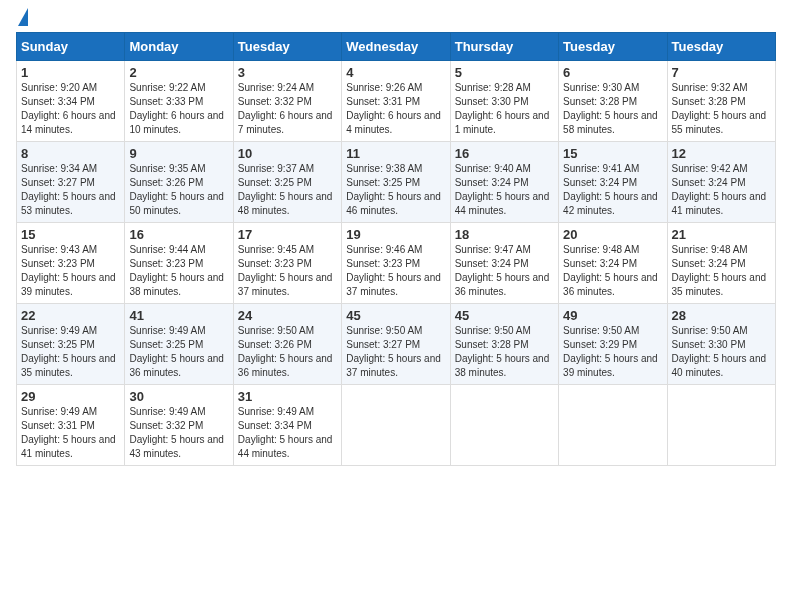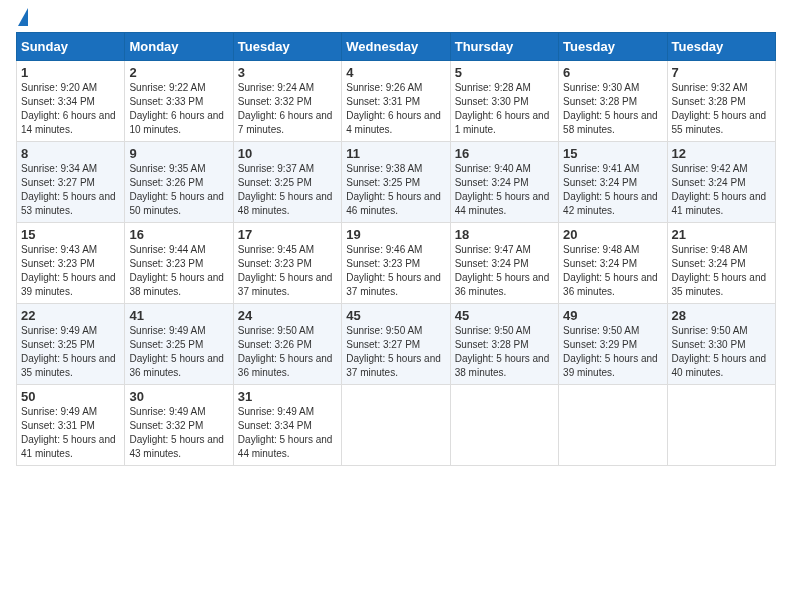--- a/index.html
+++ b/index.html
@@ -165,21 +165,21 @@
         <tr>
           <td><span class="day-number">22</span><span class="day-info">Sunrise: 9:49 AM<br>Sunset: 3:25 PM<br>Daylight: 5 hours and 35 minutes.</span></td>
           <td><span class="day-number">41</span><span class="day-info">Sunrise: 9:49 AM<br>Sunset: 3:25 PM<br>Daylight: 5 hours and 36 minutes.</span></td>
           <td><span class="day-number">24</span><span class="day-info">Sunrise: 9:50 AM<br>Sunset: 3:26 PM<br>Daylight: 5 hours and 36 minutes.</span></td>
           <td><span class="day-number">45</span><span class="day-info">Sunrise: 9:50 AM<br>Sunset: 3:27 PM<br>Daylight: 5 hours and 37 minutes.</span></td>
           <td><span class="day-number">45</span><span class="day-info">Sunrise: 9:50 AM<br>Sunset: 3:28 PM<br>Daylight: 5 hours and 38 minutes.</span></td>
           <td><span class="day-number">49</span><span class="day-info">Sunrise: 9:50 AM<br>Sunset: 3:29 PM<br>Daylight: 5 hours and 39 minutes.</span></td>
           <td><span class="day-number">28</span><span class="day-info">Sunrise: 9:50 AM<br>Sunset: 3:30 PM<br>Daylight: 5 hours and 40 minutes.</span></td>
         </tr>
         <tr>
-          <td><span class="day-number">50</span><span class="day-info">Sunrise: 9:49 AM<br>Sunset: 3:31 PM<br>Daylight: 5 hours and 41 minutes.</span></td>
+          <td><span class="day-number">29</span><span class="day-info">Sunrise: 9:49 AM<br>Sunset: 3:31 PM<br>Daylight: 5 hours and 41 minutes.</span></td>
           <td><span class="day-number">30</span><span class="day-info">Sunrise: 9:49 AM<br>Sunset: 3:32 PM<br>Daylight: 5 hours and 43 minutes.</span></td>
           <td><span class="day-number">31</span><span class="day-info">Sunrise: 9:49 AM<br>Sunset: 3:34 PM<br>Daylight: 5 hours and 44 minutes.</span></td>
           <td class="empty-cell"></td>
           <td class="empty-cell"></td>
           <td class="empty-cell"></td>
           <td class="empty-cell"></td>
         </tr>
       </tbody>
   </table>
 </div>

